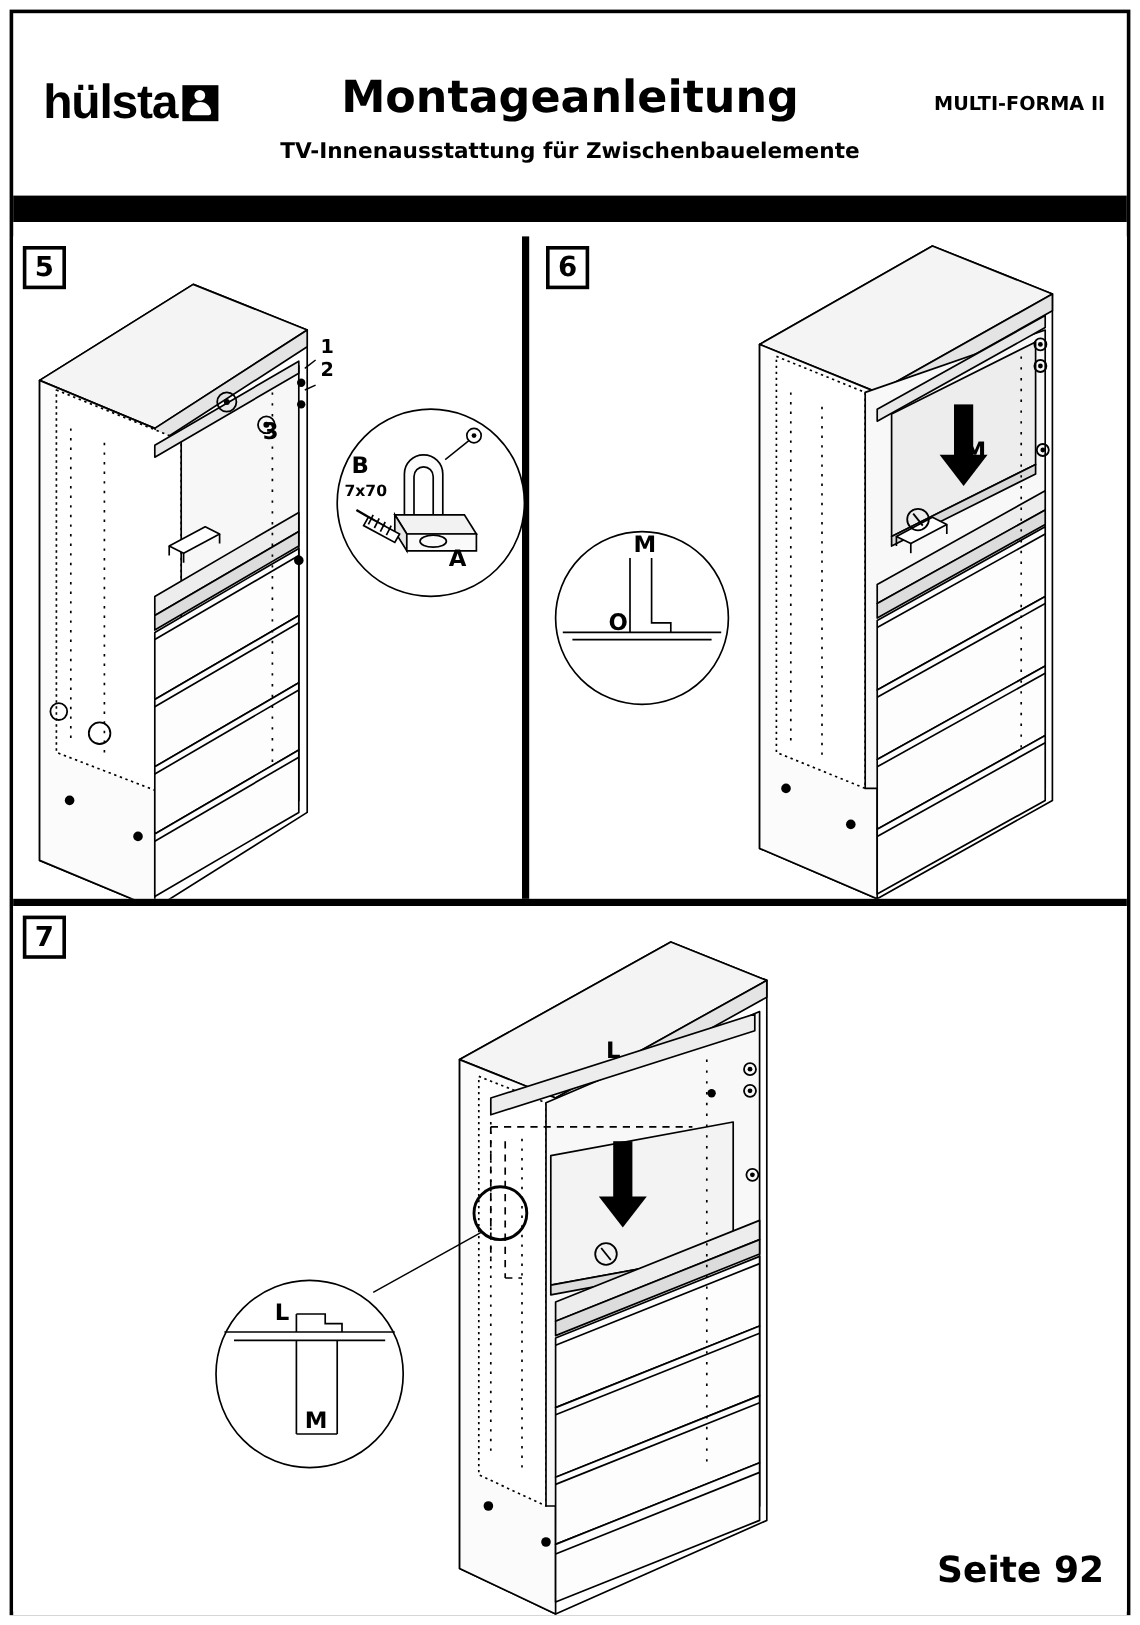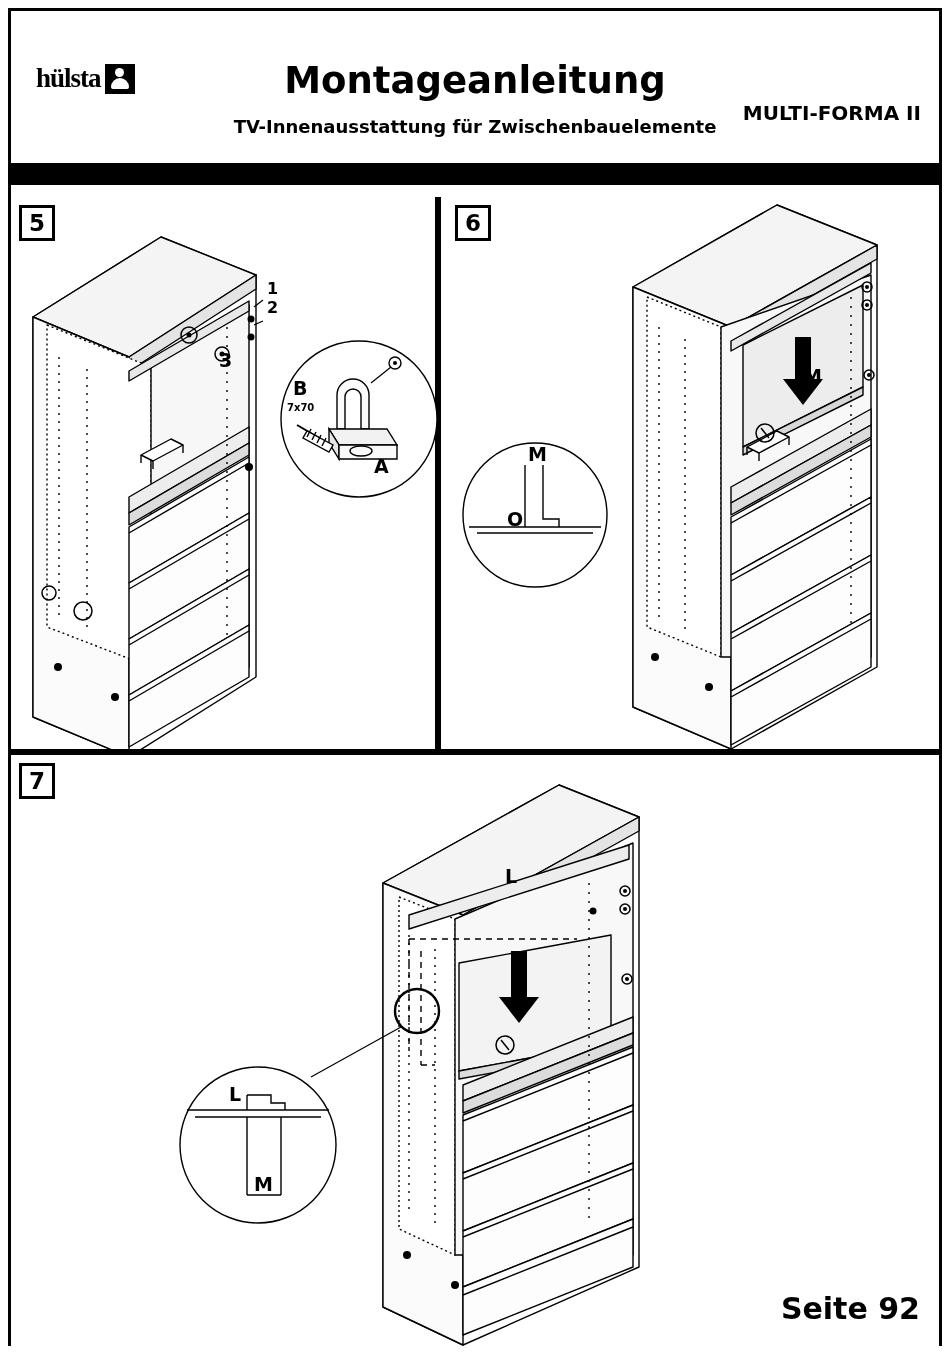--- a/index.html
+++ b/index.html
@@ -40,24 +40,24 @@
   }
   .brand {
     position: absolute;
     left: 25px;
     top: 52px;
     display: flex;
     align-items: center;
     gap: 4px;
   }
   .brand-text {
-    font-size: 27px;
+    font-size: 40px;
     font-weight: bold;
     letter-spacing: -1px;
-    font-family: Liberation Serif, serif;
+    font-family: Liberation Sans, sans-serif;
   }
   .brand-mark {
     width: 30px;
     height: 30px;
     background: #000;
     position: relative;
     display: inline-block;
   }
   .brand-mark .fig-head {
     position: absolute;
@@ -86,24 +86,23 @@
     width: 928px;
     text-align: center;
     font-size: 37px;
     font-weight: bold;
     font-family: "DejaVu Sans", sans-serif;
   }
   .series {
     position: absolute;
     right: 18px;
     top: 66px;
-    font-size: 20px;
-    font-weight: bold;
-    font-family: "DejaVu Sans", sans-serif;
-    margin-top: 24px;
+    font-size: 16px;
+    font-weight: bold;
+    font-family: "DejaVu Sans", sans-serif;
   }
   .subtitle {
     position: absolute;
     left: 0;
     top: 105px;
     width: 928px;
     text-align: center;
     font-size: 18px;
     font-weight: bold;
     font-family: "DejaVu Sans", sans-serif;
@@ -155,21 +154,21 @@
   .fig { position: absolute; }
   .label {
     position: absolute;
     font-size: 19px;
     font-weight: bold;
     font-family: "DejaVu Sans", sans-serif;
     color: #000;
   }
   .label-sm {
     position: absolute;
-    font-size: 10px;
+    font-size: 13px;
     font-weight: bold;
     font-family: "DejaVu Sans", sans-serif;
   }
   .label-num {
     position: absolute;
     font-size: 16px;
     font-weight: bold;
     font-family: "DejaVu Sans", sans-serif;
   }
   svg { display: block; }

